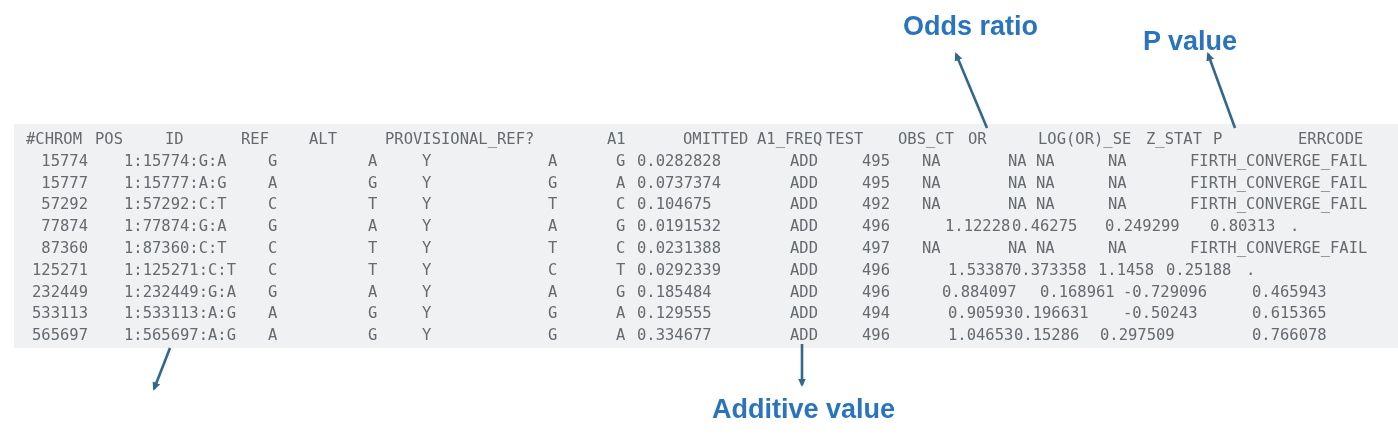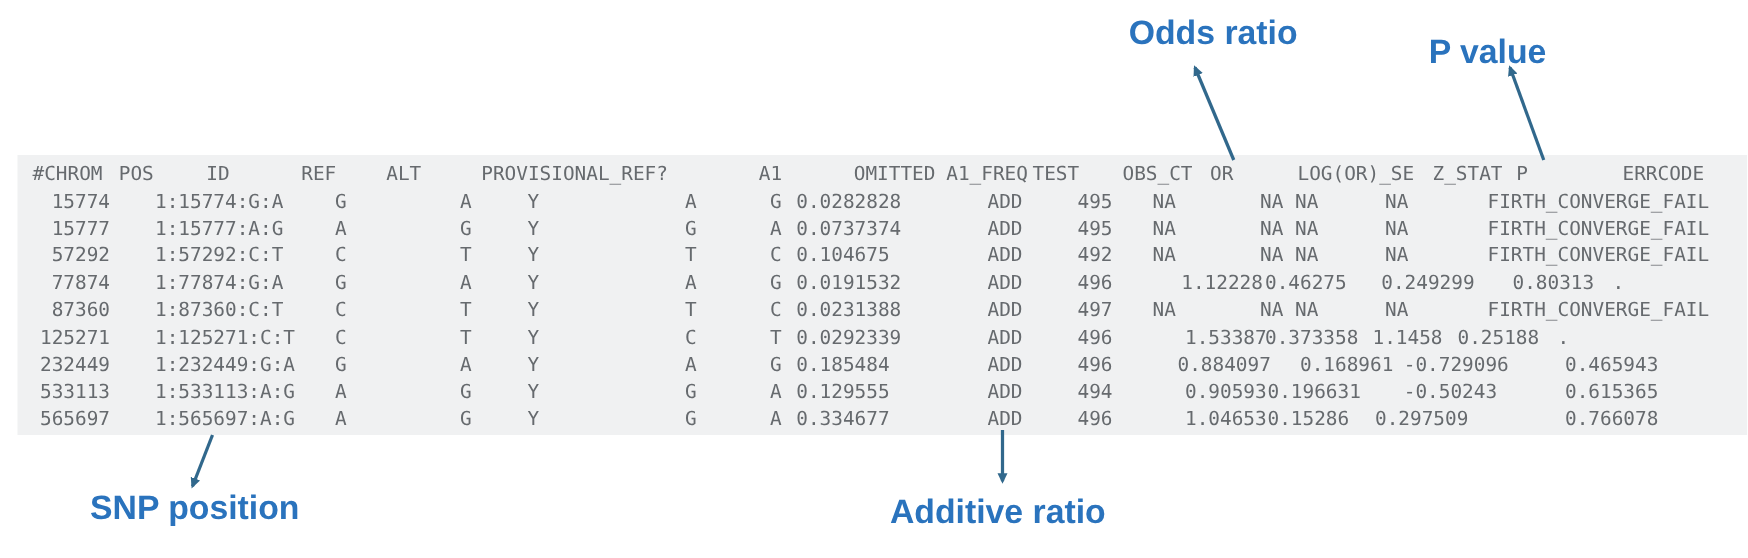--- a/index.html
+++ b/index.html
@@ -44,23 +44,22 @@
 <div class="canvas">
 
   <div class="code-panel"></div>
 
   <div class="code-layer"><span class="cell" style="left: 26px; top: 131px;">#CHROM</span><span class="cell" style="left: 95px; top: 131px;">POS</span><span class="cell" style="left: 165px; top: 131px;">ID</span><span class="cell" style="left: 241px; top: 131px;">REF</span><span class="cell" style="left: 309px; top: 131px;">ALT</span><span class="cell" style="left: 385px; top: 131px;">PROVISIONAL_REF?</span><span class="cell" style="left: 607px; top: 131px;">A1</span><span class="cell" style="left: 683px; top: 131px;">OMITTED</span><span class="cell" style="left: 757px; top: 131px;">A1_FREQ</span><span class="cell" style="left: 826px; top: 131px;">TEST</span><span class="cell" style="left: 898px; top: 131px;">OBS_CT</span><span class="cell" style="left: 968px; top: 131px;">OR</span><span class="cell" style="left: 1038px; top: 131px;">LOG(OR)_SE</span><span class="cell" style="left: 1146px; top: 131px;">Z_STAT</span><span class="cell" style="left: 1213px; top: 131px;">P</span><span class="cell" style="left: 1298px; top: 131px;">ERRCODE</span><span class="cell" style="right: 1310px; top: 152.8px;">15774</span><span class="cell" style="left: 124px; top: 152.8px;">1:15774:G:A</span><span class="cell" style="left: 268px; top: 152.8px;">G</span><span class="cell" style="left: 368px; top: 152.8px;">A</span><span class="cell" style="left: 422px; top: 152.8px;">Y</span><span class="cell" style="left: 548px; top: 152.8px;">A</span><span class="cell" style="left: 616px; top: 152.8px;">G</span><span class="cell" style="left: 637px; top: 152.8px;">0.0282828</span><span class="cell" style="left: 790px; top: 152.8px;">ADD</span><span class="cell" style="right: 508px; top: 152.8px;">495</span><span class="cell" style="left: 922px; top: 152.8px;">NA</span><span class="cell" style="left: 1008px; top: 152.8px;">NA</span><span class="cell" style="left: 1036px; top: 152.8px;">NA</span><span class="cell" style="left: 1108px; top: 152.8px;">NA</span><span class="cell" style="left: 1190px; top: 152.8px;">FIRTH_CONVERGE_FAIL</span><span class="cell" style="right: 1310px; top: 174.6px;">15777</span><span class="cell" style="left: 124px; top: 174.6px;">1:15777:A:G</span><span class="cell" style="left: 268px; top: 174.6px;">A</span><span class="cell" style="left: 368px; top: 174.6px;">G</span><span class="cell" style="left: 422px; top: 174.6px;">Y</span><span class="cell" style="left: 548px; top: 174.6px;">G</span><span class="cell" style="left: 616px; top: 174.6px;">A</span><span class="cell" style="left: 637px; top: 174.6px;">0.0737374</span><span class="cell" style="left: 790px; top: 174.6px;">ADD</span><span class="cell" style="right: 508px; top: 174.6px;">495</span><span class="cell" style="left: 922px; top: 174.6px;">NA</span><span class="cell" style="left: 1008px; top: 174.6px;">NA</span><span class="cell" style="left: 1036px; top: 174.6px;">NA</span><span class="cell" style="left: 1108px; top: 174.6px;">NA</span><span class="cell" style="left: 1190px; top: 174.6px;">FIRTH_CONVERGE_FAIL</span><span class="cell" style="right: 1310px; top: 196.4px;">57292</span><span class="cell" style="left: 124px; top: 196.4px;">1:57292:C:T</span><span class="cell" style="left: 268px; top: 196.4px;">C</span><span class="cell" style="left: 368px; top: 196.4px;">T</span><span class="cell" style="left: 422px; top: 196.4px;">Y</span><span class="cell" style="left: 548px; top: 196.4px;">T</span><span class="cell" style="left: 616px; top: 196.4px;">C</span><span class="cell" style="left: 637px; top: 196.4px;">0.104675</span><span class="cell" style="left: 790px; top: 196.4px;">ADD</span><span class="cell" style="right: 508px; top: 196.4px;">492</span><span class="cell" style="left: 922px; top: 196.4px;">NA</span><span class="cell" style="left: 1008px; top: 196.4px;">NA</span><span class="cell" style="left: 1036px; top: 196.4px;">NA</span><span class="cell" style="left: 1108px; top: 196.4px;">NA</span><span class="cell" style="left: 1190px; top: 196.4px;">FIRTH_CONVERGE_FAIL</span><span class="cell" style="right: 1310px; top: 218.2px;">77874</span><span class="cell" style="left: 124px; top: 218.2px;">1:77874:G:A</span><span class="cell" style="left: 268px; top: 218.2px;">G</span><span class="cell" style="left: 368px; top: 218.2px;">A</span><span class="cell" style="left: 422px; top: 218.2px;">Y</span><span class="cell" style="left: 548px; top: 218.2px;">A</span><span class="cell" style="left: 616px; top: 218.2px;">G</span><span class="cell" style="left: 637px; top: 218.2px;">0.0191532</span><span class="cell" style="left: 790px; top: 218.2px;">ADD</span><span class="cell" style="right: 508px; top: 218.2px;">496</span><span class="cell" style="left: 945px; top: 218.2px;">1.12228</span><span class="cell" style="left: 1012px; top: 218.2px;">0.46275</span><span class="cell" style="left: 1105px; top: 218.2px;">0.249299</span><span class="cell" style="left: 1210px; top: 218.2px;">0.80313</span><span class="cell" style="left: 1290px; top: 218.2px;">.</span><span class="cell" style="right: 1310px; top: 240px;">87360</span><span class="cell" style="left: 124px; top: 240px;">1:87360:C:T</span><span class="cell" style="left: 268px; top: 240px;">C</span><span class="cell" style="left: 368px; top: 240px;">T</span><span class="cell" style="left: 422px; top: 240px;">Y</span><span class="cell" style="left: 548px; top: 240px;">T</span><span class="cell" style="left: 616px; top: 240px;">C</span><span class="cell" style="left: 637px; top: 240px;">0.0231388</span><span class="cell" style="left: 790px; top: 240px;">ADD</span><span class="cell" style="right: 508px; top: 240px;">497</span><span class="cell" style="left: 922px; top: 240px;">NA</span><span class="cell" style="left: 1008px; top: 240px;">NA</span><span class="cell" style="left: 1036px; top: 240px;">NA</span><span class="cell" style="left: 1108px; top: 240px;">NA</span><span class="cell" style="left: 1190px; top: 240px;">FIRTH_CONVERGE_FAIL</span><span class="cell" style="right: 1310px; top: 261.8px;">125271</span><span class="cell" style="left: 124px; top: 261.8px;">1:125271:C:T</span><span class="cell" style="left: 268px; top: 261.8px;">C</span><span class="cell" style="left: 368px; top: 261.8px;">T</span><span class="cell" style="left: 422px; top: 261.8px;">Y</span><span class="cell" style="left: 548px; top: 261.8px;">C</span><span class="cell" style="left: 616px; top: 261.8px;">T</span><span class="cell" style="left: 637px; top: 261.8px;">0.0292339</span><span class="cell" style="left: 790px; top: 261.8px;">ADD</span><span class="cell" style="right: 508px; top: 261.8px;">496</span><span class="cell" style="left: 948px; top: 261.8px;">1.53387</span><span class="cell" style="left: 1012px; top: 261.8px;">0.373358</span><span class="cell" style="left: 1098px; top: 261.8px;">1.1458</span><span class="cell" style="left: 1166px; top: 261.8px;">0.25188</span><span class="cell" style="left: 1246px; top: 261.8px;">.</span><span class="cell" style="right: 1310px; top: 283.6px;">232449</span><span class="cell" style="left: 124px; top: 283.6px;">1:232449:G:A</span><span class="cell" style="left: 268px; top: 283.6px;">G</span><span class="cell" style="left: 368px; top: 283.6px;">A</span><span class="cell" style="left: 422px; top: 283.6px;">Y</span><span class="cell" style="left: 548px; top: 283.6px;">A</span><span class="cell" style="left: 616px; top: 283.6px;">G</span><span class="cell" style="left: 637px; top: 283.6px;">0.185484</span><span class="cell" style="left: 790px; top: 283.6px;">ADD</span><span class="cell" style="right: 508px; top: 283.6px;">496</span><span class="cell" style="left: 942px; top: 283.6px;">0.884097</span><span class="cell" style="left: 1040px; top: 283.6px;">0.168961</span><span class="cell" style="left: 1123px; top: 283.6px;">-0.729096</span><span class="cell" style="left: 1252px; top: 283.6px;">0.465943</span><span class="cell" style="right: 1310px; top: 305.4px;">533113</span><span class="cell" style="left: 124px; top: 305.4px;">1:533113:A:G</span><span class="cell" style="left: 268px; top: 305.4px;">A</span><span class="cell" style="left: 368px; top: 305.4px;">G</span><span class="cell" style="left: 422px; top: 305.4px;">Y</span><span class="cell" style="left: 548px; top: 305.4px;">G</span><span class="cell" style="left: 616px; top: 305.4px;">A</span><span class="cell" style="left: 637px; top: 305.4px;">0.129555</span><span class="cell" style="left: 790px; top: 305.4px;">ADD</span><span class="cell" style="right: 508px; top: 305.4px;">494</span><span class="cell" style="left: 948px; top: 305.4px;">0.90593</span><span class="cell" style="left: 1014px; top: 305.4px;">0.196631</span><span class="cell" style="left: 1123px; top: 305.4px;">-0.50243</span><span class="cell" style="left: 1252px; top: 305.4px;">0.615365</span><span class="cell" style="right: 1310px; top: 327.2px;">565697</span><span class="cell" style="left: 124px; top: 327.2px;">1:565697:A:G</span><span class="cell" style="left: 268px; top: 327.2px;">A</span><span class="cell" style="left: 368px; top: 327.2px;">G</span><span class="cell" style="left: 422px; top: 327.2px;">Y</span><span class="cell" style="left: 548px; top: 327.2px;">G</span><span class="cell" style="left: 616px; top: 327.2px;">A</span><span class="cell" style="left: 637px; top: 327.2px;">0.334677</span><span class="cell" style="left: 790px; top: 327.2px;">ADD</span><span class="cell" style="right: 508px; top: 327.2px;">496</span><span class="cell" style="left: 948px; top: 327.2px;">1.04653</span><span class="cell" style="left: 1014px; top: 327.2px;">0.15286</span><span class="cell" style="left: 1100px; top: 327.2px;">0.297509</span><span class="cell" style="left: 1252px; top: 327.2px;">0.766078</span></div>
 
   <div class="anno" style="left:903px;top:11px;text-align:right;">Odds ratio</div>
 
   <div class="anno" style="left:1143px;top:26px;">P value</div>
 
-  <div class="anno" style="left:72px;top:391px;">SNP position</div>
 
-  <div class="anno" style="left:712px;top:394px;">Additive ratio</div>
+  <div class="anno" style="left:712px;top:394px;">Additive value</div>
 
   <svg class="arrows" width="1398" height="446">
     <defs>
       <marker id="ah" markerWidth="10" markerHeight="10" refX="6.5" refY="4.5" orient="auto" markerUnits="userSpaceOnUse">
         <path class="head" d="M0,0.5 L8.5,4.5 L0,8.5 Z"></path>
       </marker>
     </defs>
     <line x1="987" y1="128" x2="956" y2="54" marker-end="url(#ah)"></line>
     <line x1="1235" y1="128" x2="1208" y2="54" marker-end="url(#ah)"></line>
     <line x1="170" y1="348" x2="154" y2="389" marker-end="url(#ah)"></line>

